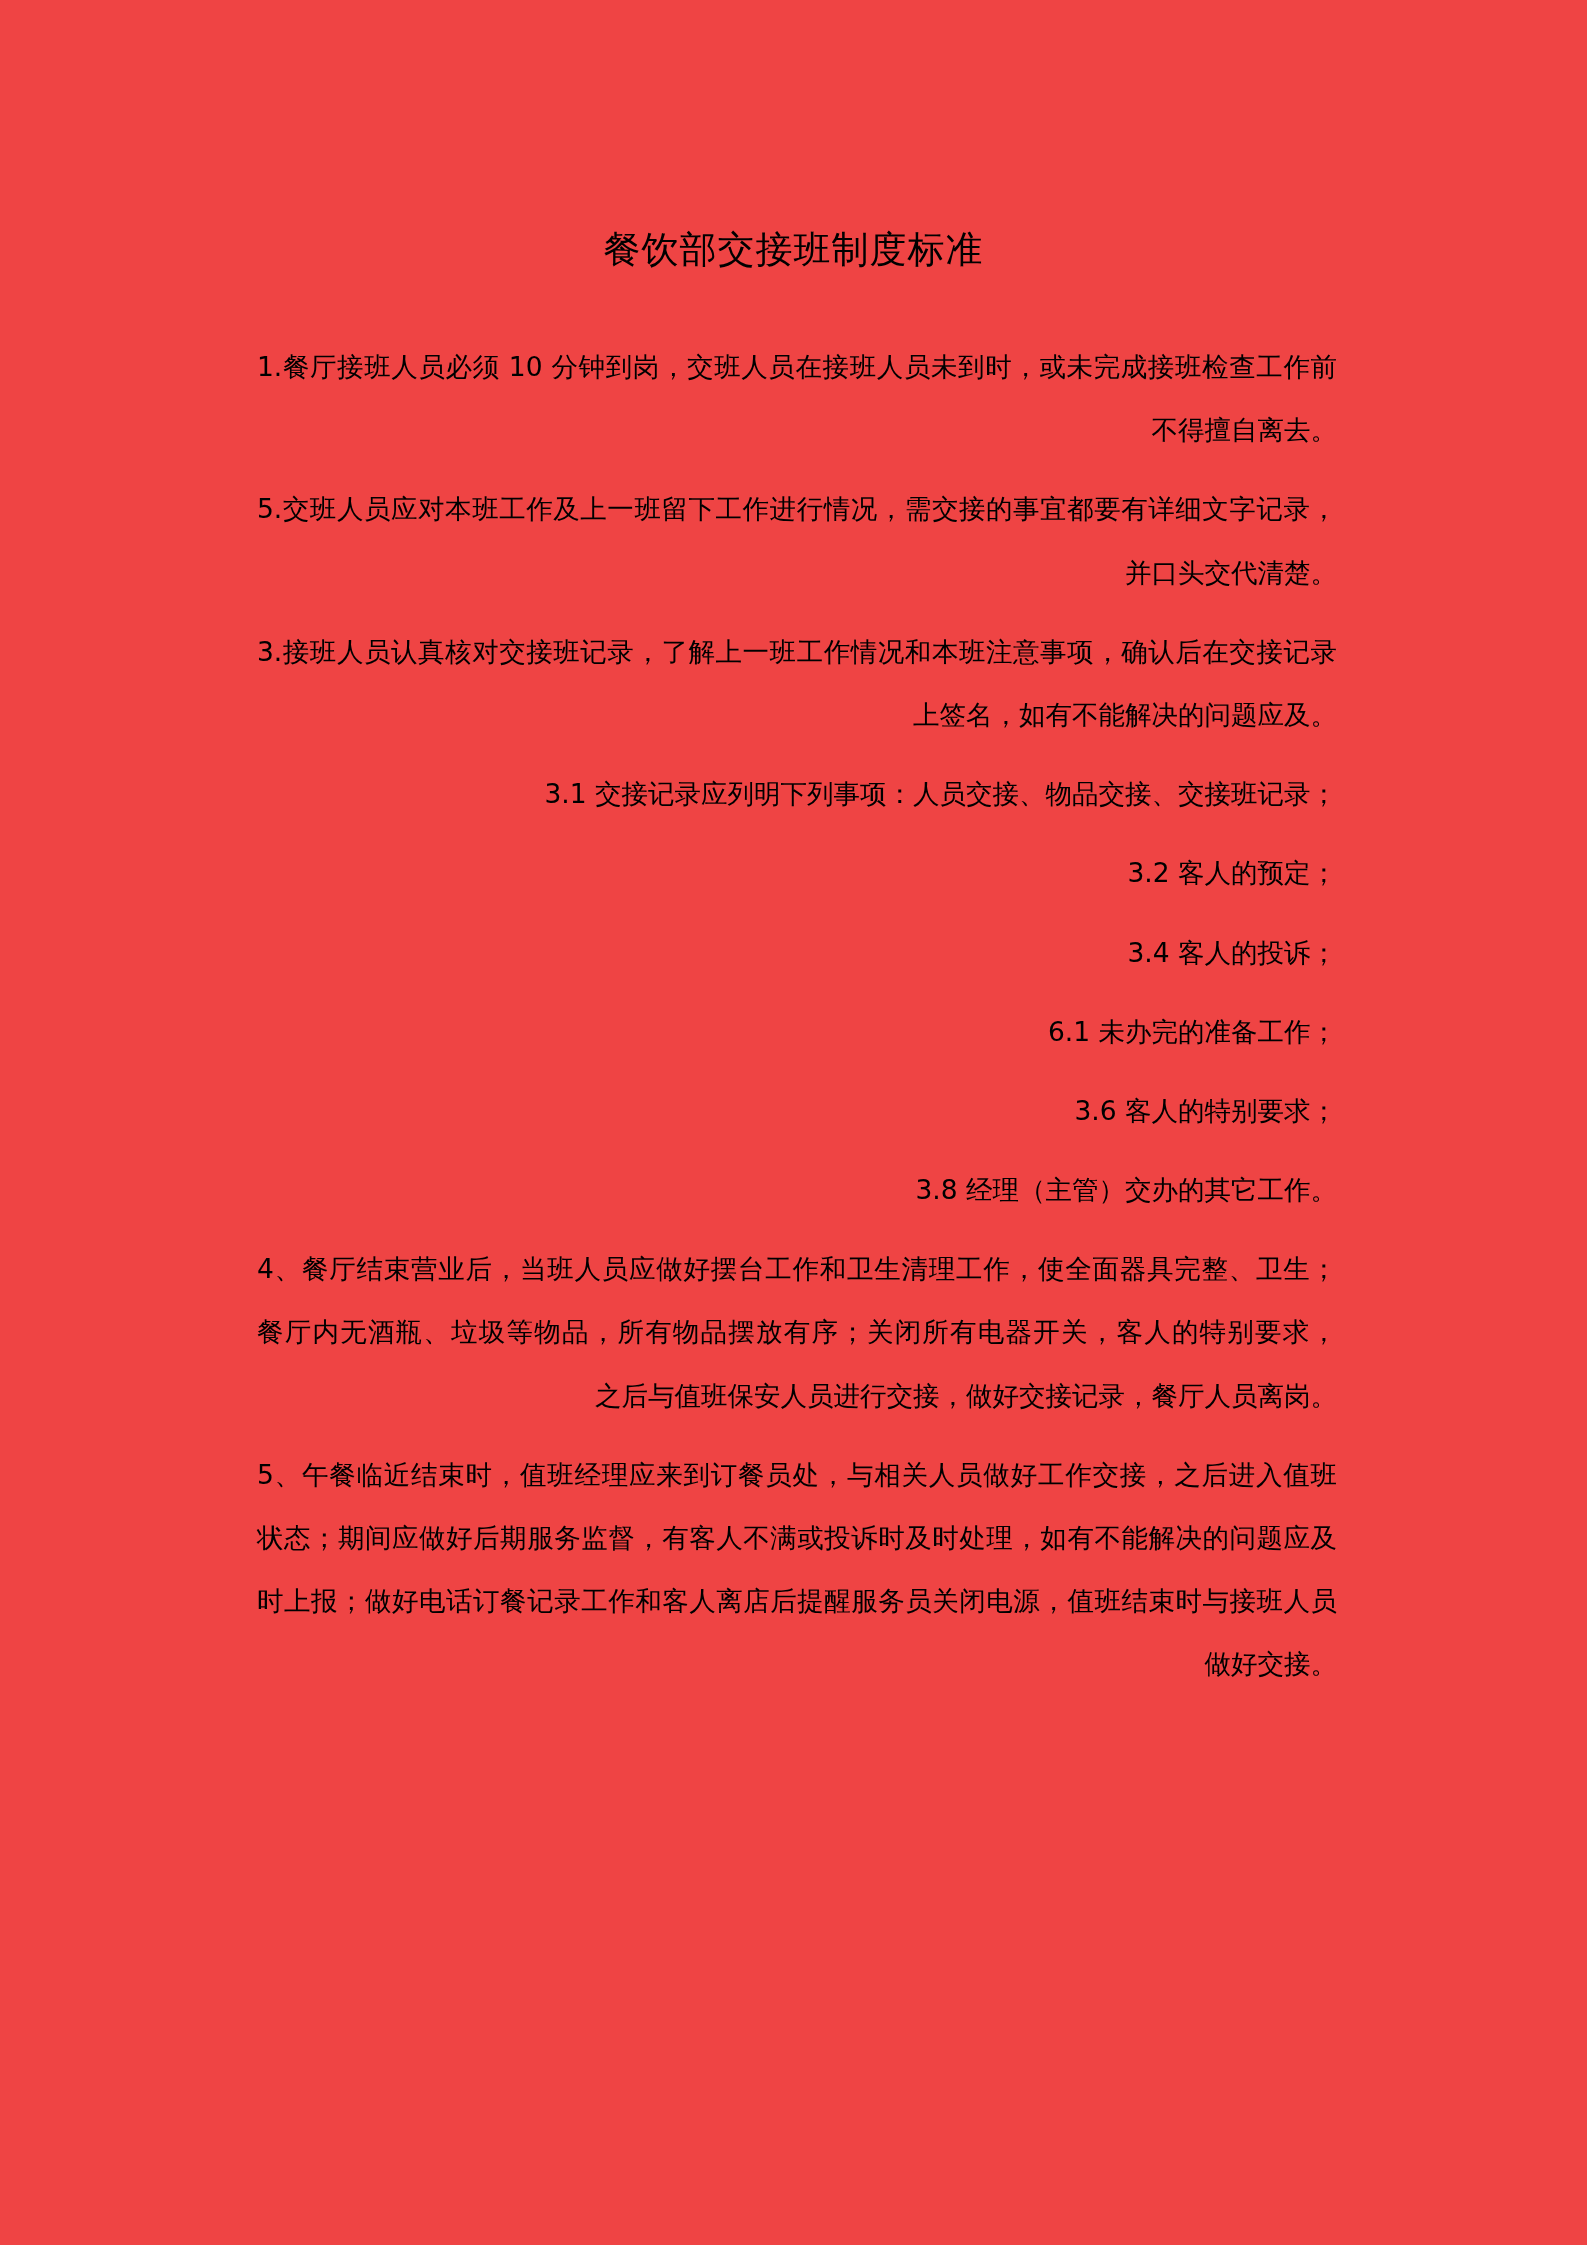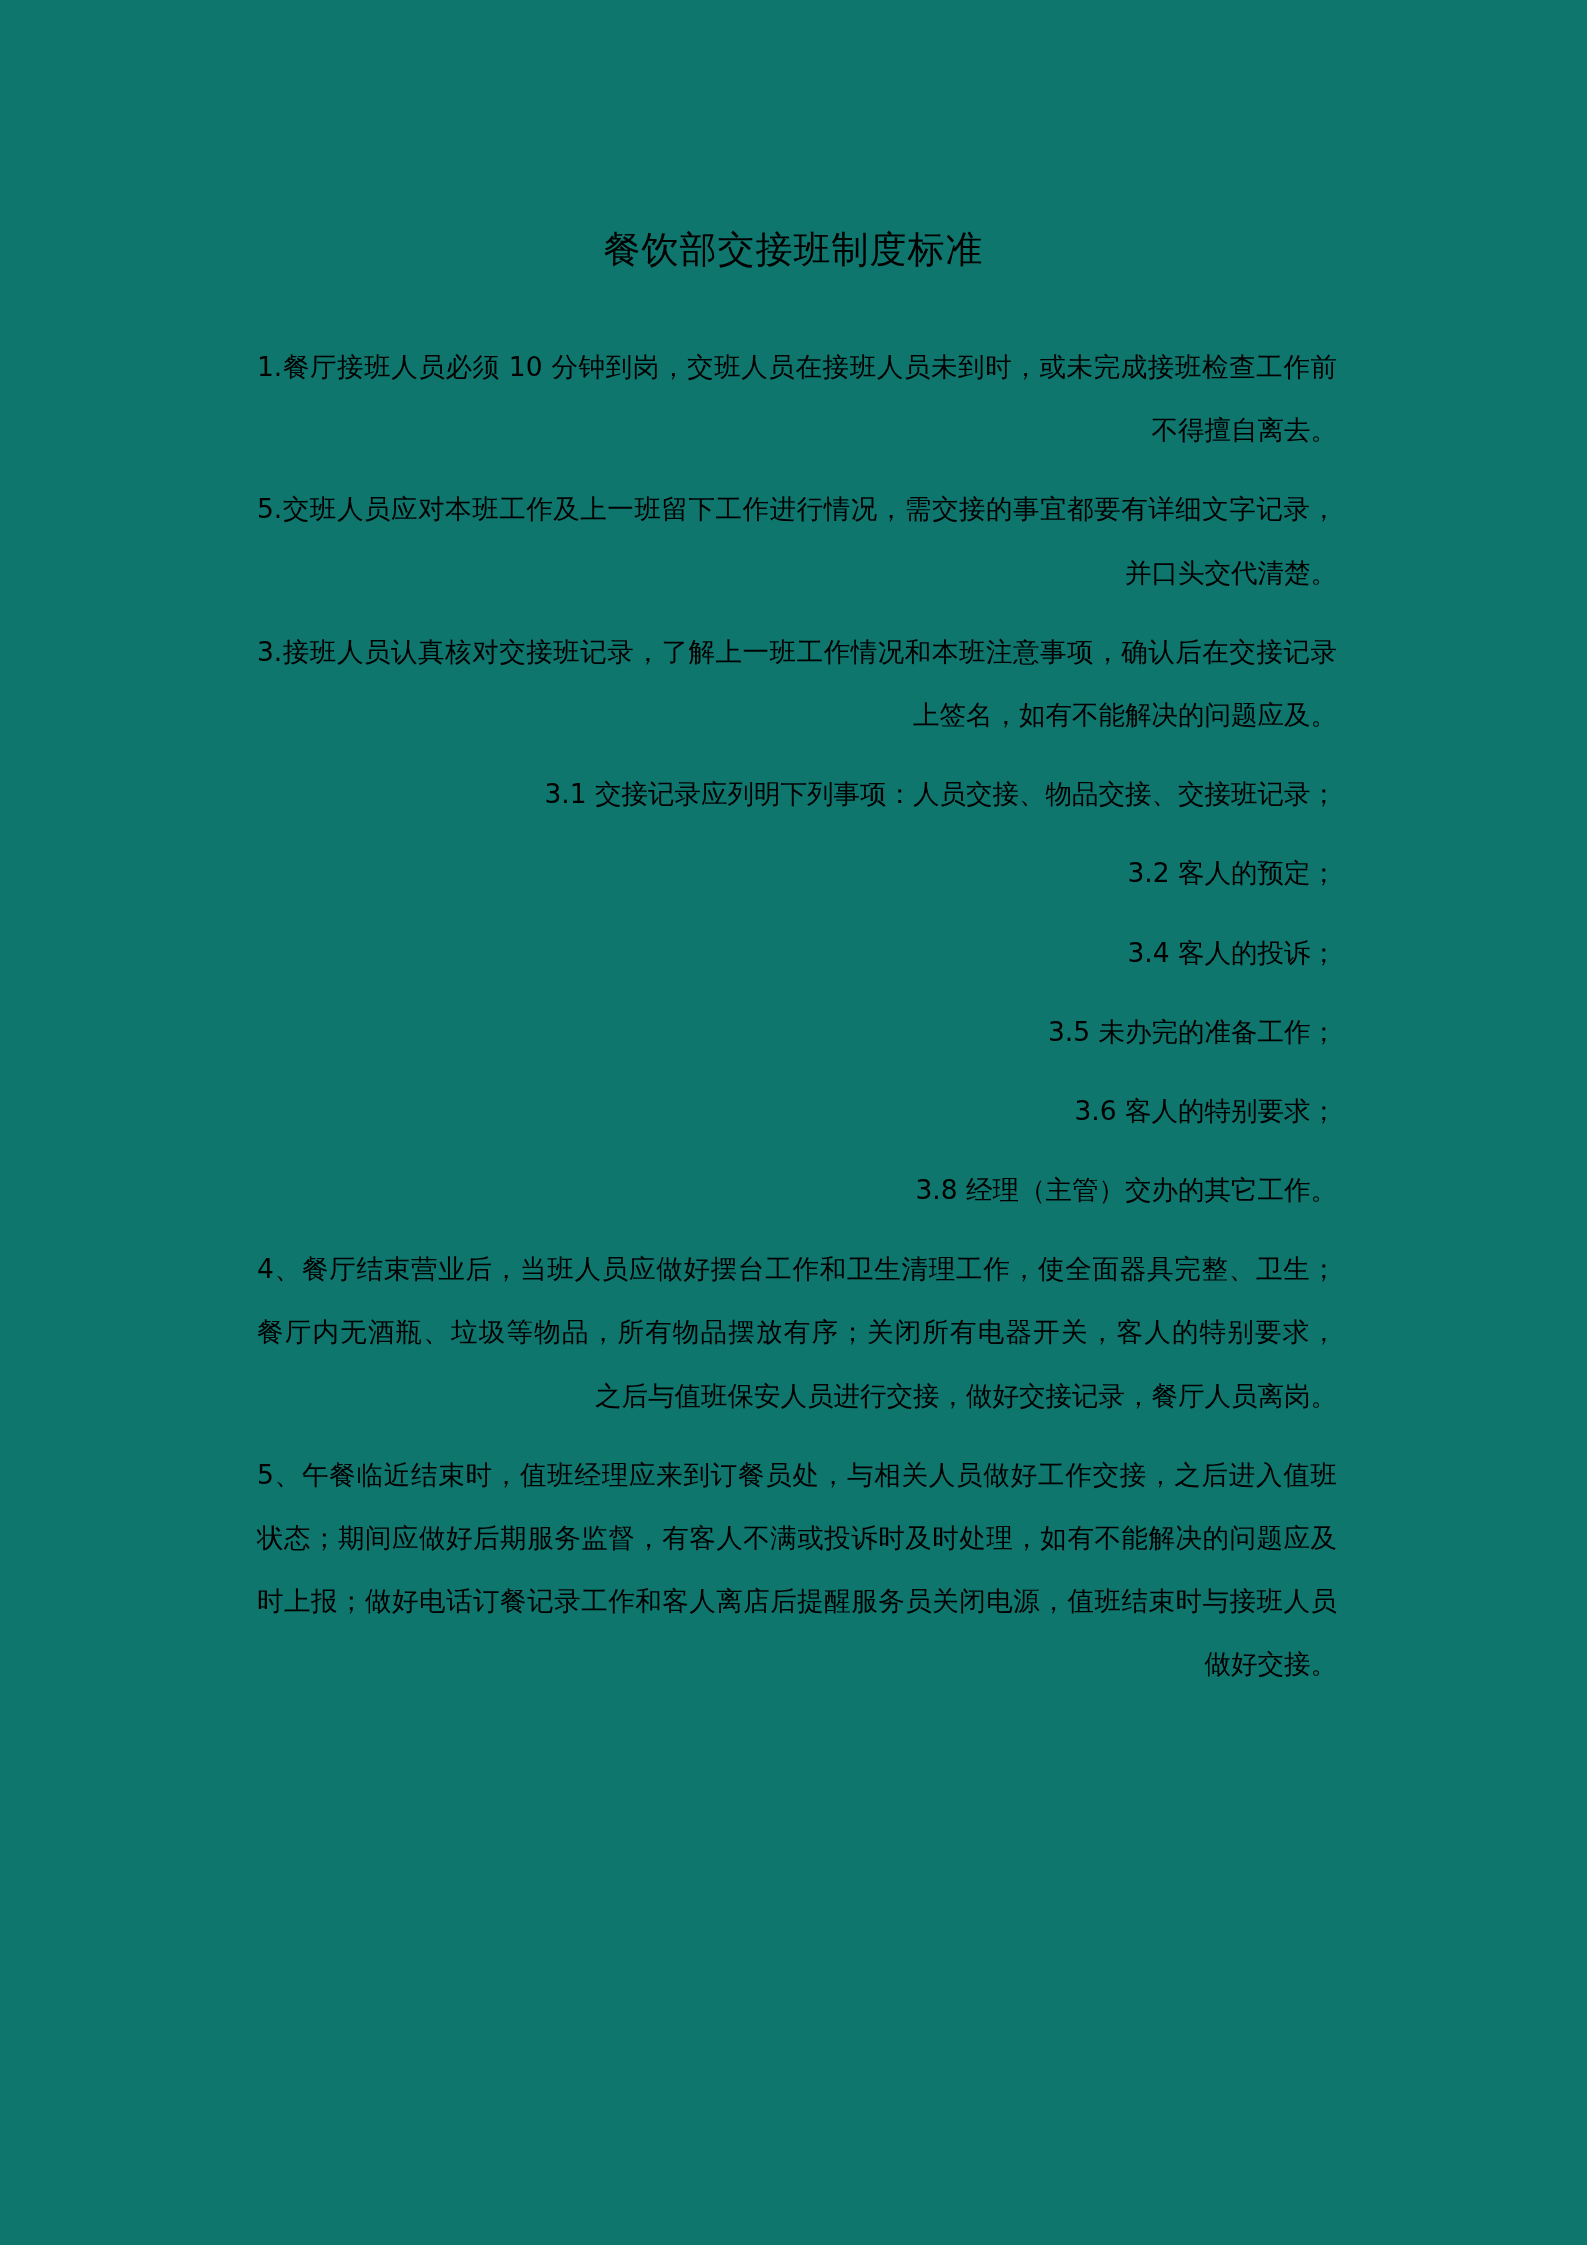--- a/index.html
+++ b/index.html
@@ -14,21 +14,21 @@
       overflow: hidden;
       font-family: "DejaVu Sans", "Liberation Sans", sans-serif;
       color: #000000;
     }
     .page {
       position: absolute;
       left: 0;
       top: 0;
       width: 1587px;
       height: 2245px;
-      background: #0f766e;
+      background: #ef4444;
     }
     .title {
       position: absolute;
       left: 0;
       width: 1587px;
       top: 224px;
       text-align: center;
       font-size: 37px;
       line-height: 52px;
       letter-spacing: 1px;
@@ -86,21 +86,21 @@
     <div class="para">
       <span class="line left">3.1 交接记录应列明下列事项：人员交接、物品交接、交接班记录；</span>
     </div>
     <div class="para">
       <span class="line left">3.2 客人的预定；</span>
     </div>
     <div class="para">
       <span class="line left">3.4 客人的投诉；</span>
     </div>
     <div class="para">
-      <span class="line left">3.5 未办完的准备工作；</span>
+      <span class="line left">6.1 未办完的准备工作；</span>
     </div>
     <div class="para">
       <span class="line left">3.6 客人的特别要求；</span>
     </div>
     <div class="para">
       <span class="line left">3.8 经理（主管）交办的其它工作。</span>
     </div>
 
     <div class="para">
       <span class="line justify">4、餐厅结束营业后，当班人员应做好摆台工作和卫生清理工作，使全面器具完整、卫生；</span>

